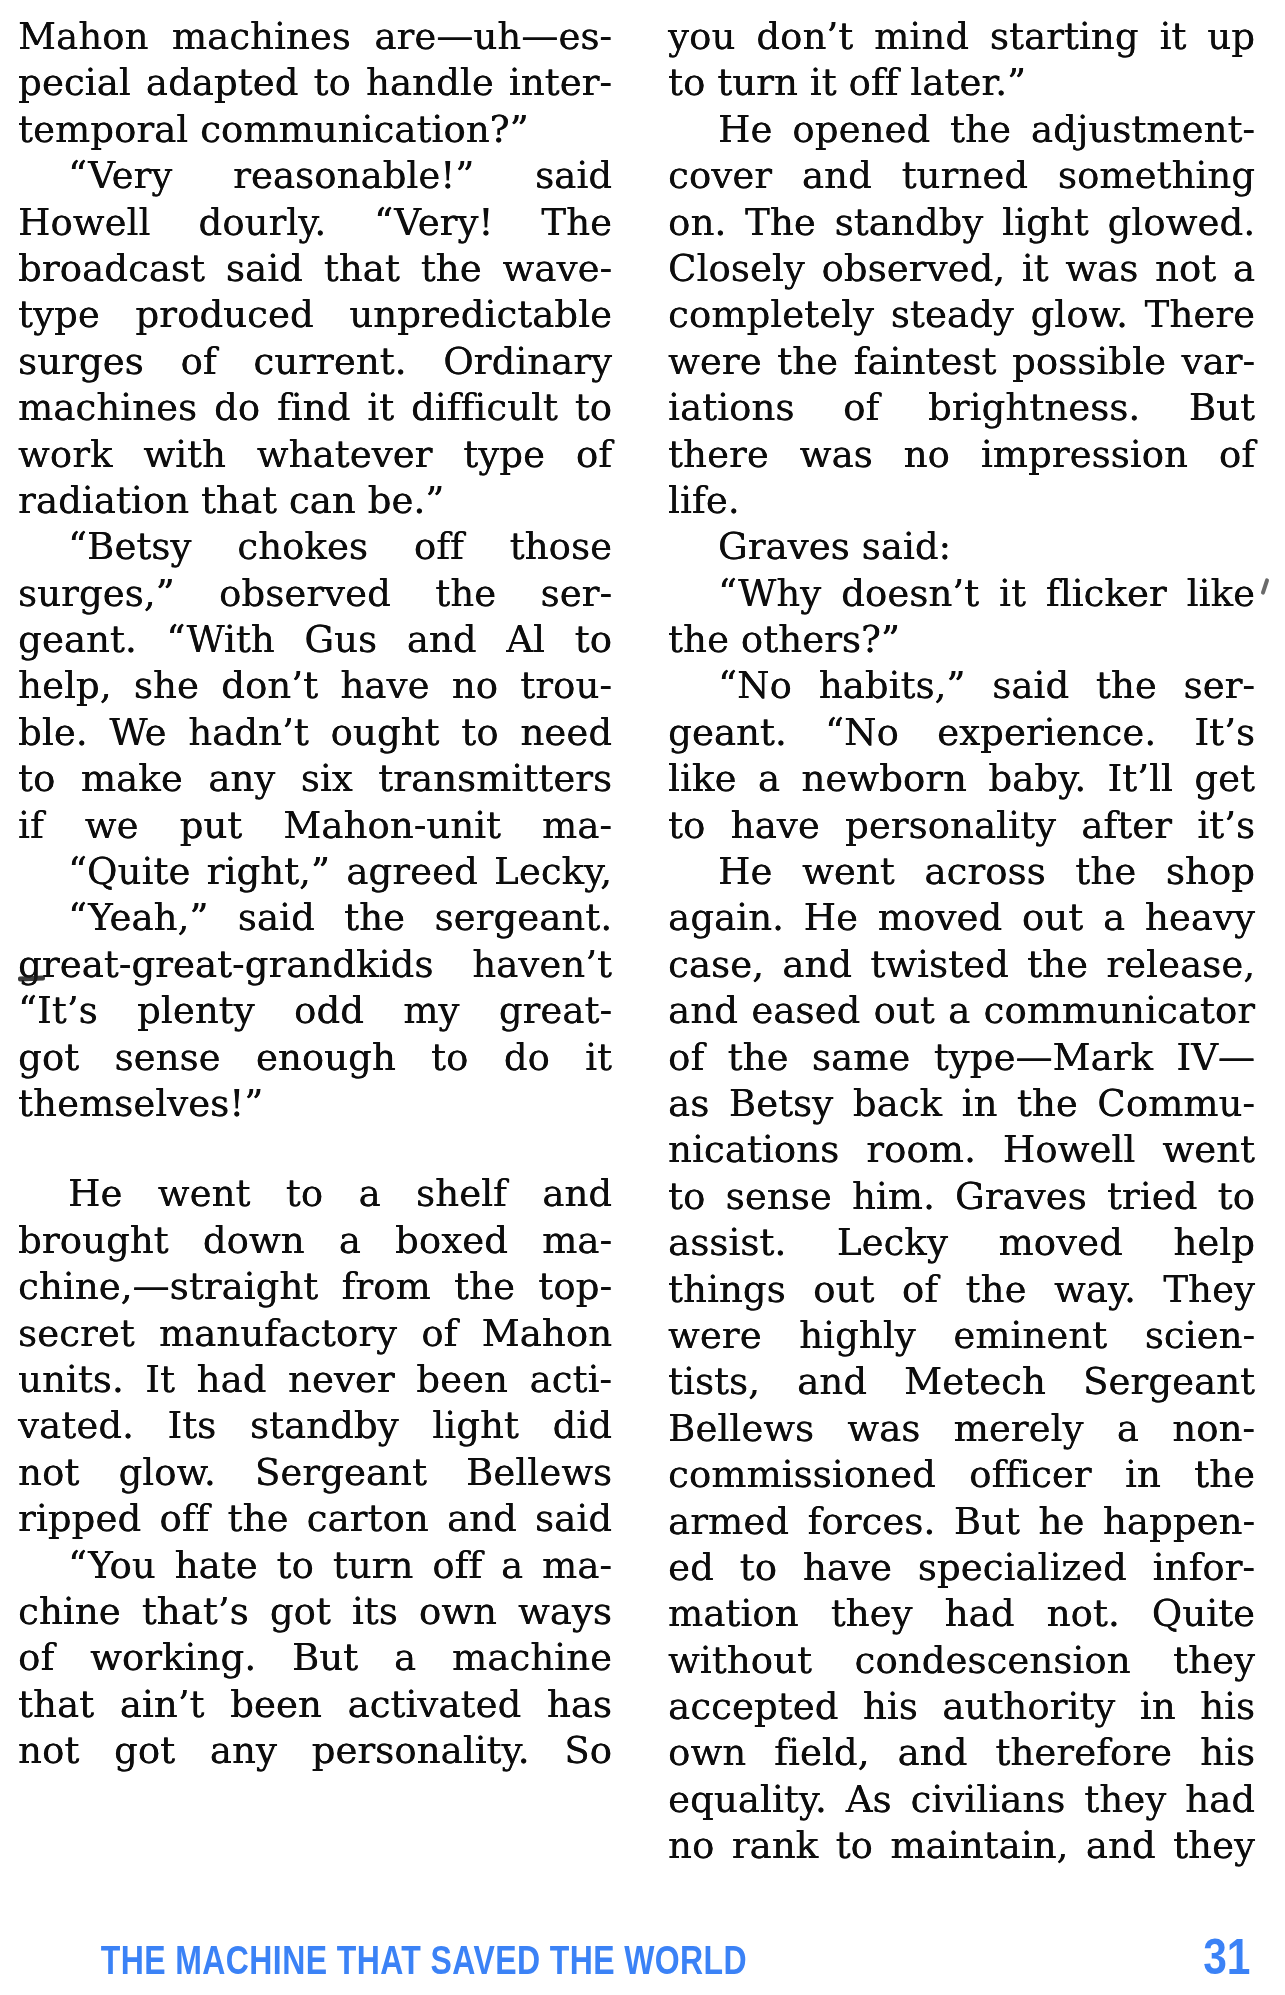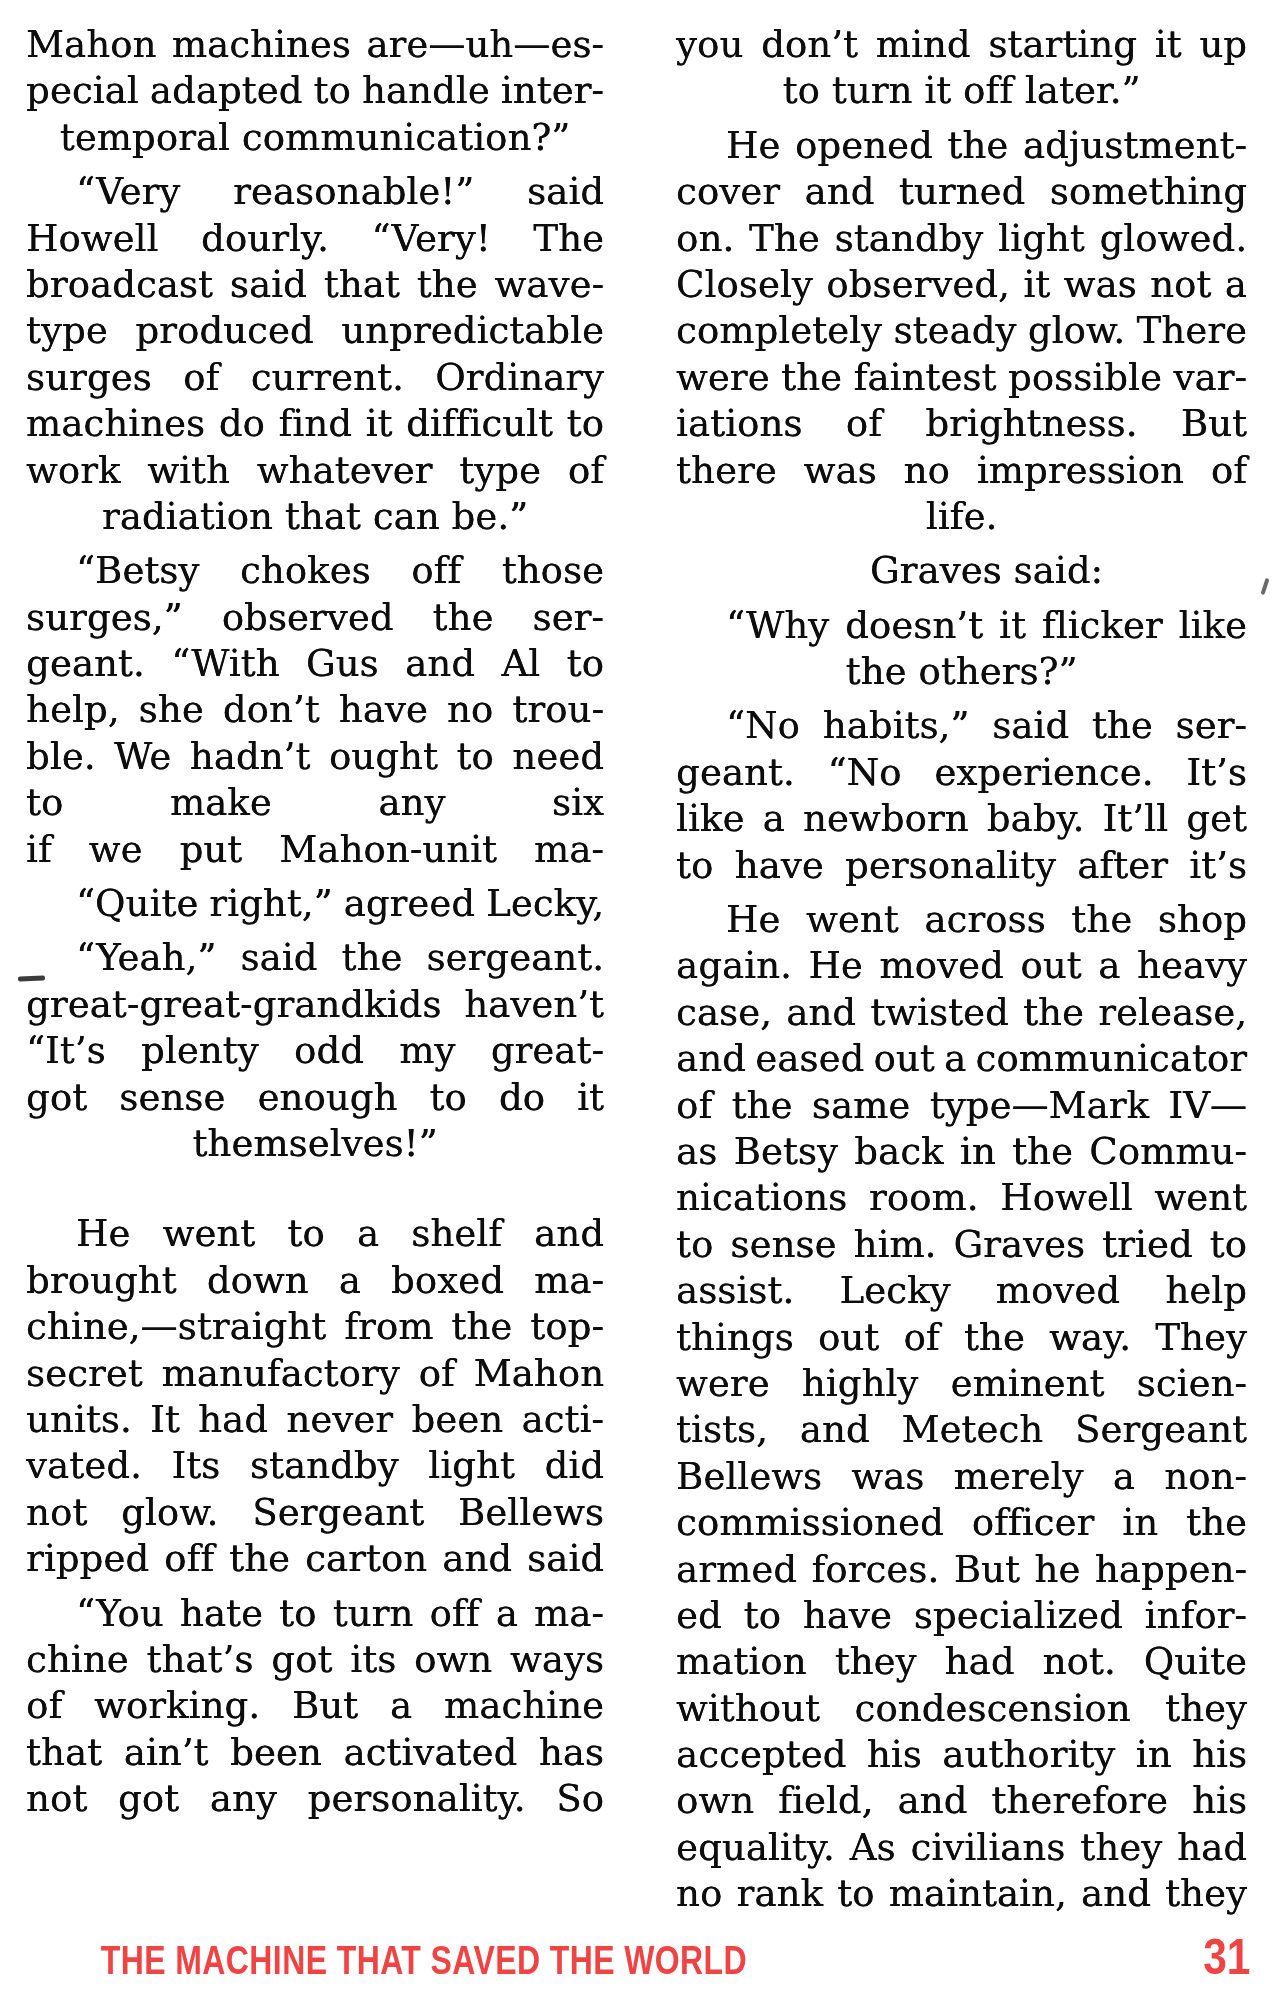--- a/index.html
+++ b/index.html
@@ -8,35 +8,35 @@
     background:#f4f4f2;
     font-family:"DejaVu Serif", serif;
   }
   .page{
     position:relative;width:1285px;height:1995px;
     background:#ffffff;color:#0d0d0d;overflow:hidden;
   }
   .col{position:absolute;top:14px;}
   .col-left{left:18px;width:594px;}
   .col-right{left:668px;width:587px;}
-  .para{margin:8px;text-align:center;}
+  .para{margin:0;}
   .para.gap{margin-top:44px;}
   .line{
     height:46.4px;line-height:46.4px;font-size:37px;
     white-space:pre;letter-spacing:0.1px;
     text-shadow:0.35px 0 0 currentColor;
   }
   .line.just{
     display:flex;justify-content:space-between;white-space:normal;
   }
   .line.ind{padding-left:50px;}
   .footer{
     position:absolute;left:20px;right:30px;top:1928px;height:50px;
     display:flex;justify-content:space-between;align-items:baseline;
-    font-family:"Liberation Sans", sans-serif;font-weight:bold;color:#ef4444;
+    font-family:"Liberation Sans", sans-serif;font-weight:bold;color:#3b82f6;
   }
   .running-title{
     font-size:40px;letter-spacing:0.5px;
     transform:scaleX(0.80);transform-origin:left baseline;
     white-space:nowrap;
   }
   .page-number{
     font-size:50px;
     transform:scaleX(0.85);transform-origin:right baseline;
   }
@@ -147,20 +147,21 @@
           <span>hadn’t</span>
           <span>ought</span>
           <span>to</span>
           <span>need</span>
         </div>
         <div class="line just">
           <span>to</span>
           <span>make</span>
           <span>any</span>
           <span>six</span>
+          <span>transmitters</span>
         </div>
         <div class="line just">
           <span>if</span>
           <span>we</span>
           <span>put</span>
           <span>Mahon-unit</span>
           <span>ma-</span>
         </div>
       </div>
       <div class="para">

